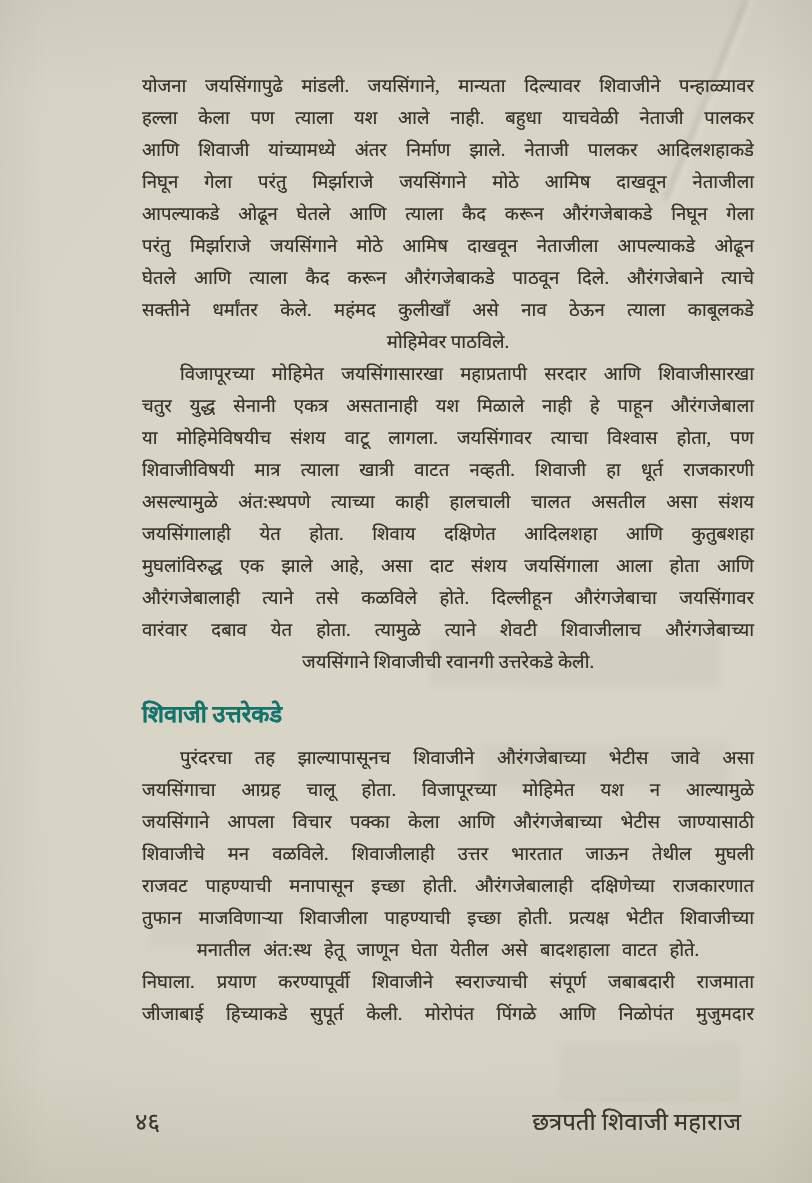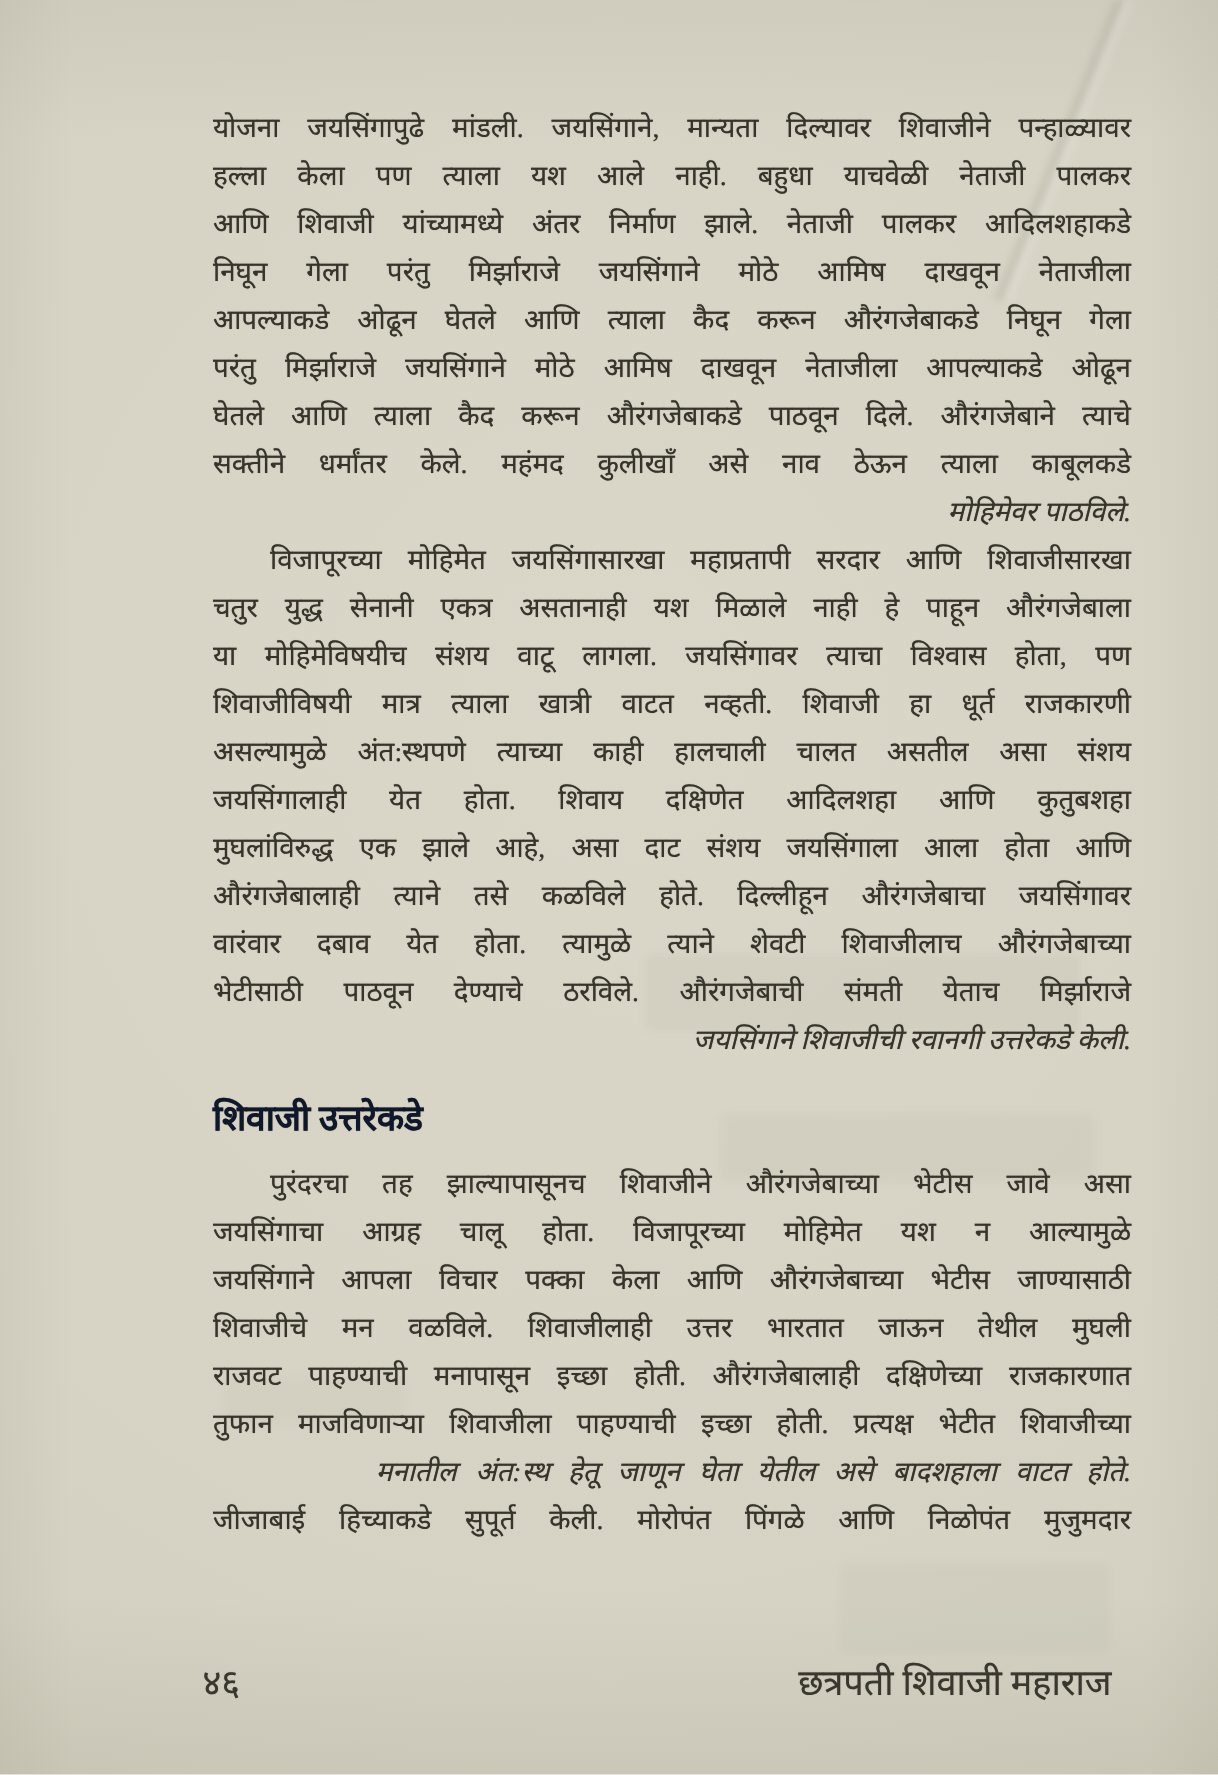--- a/index.html
+++ b/index.html
@@ -44,36 +44,35 @@
   }
   .para { margin: 0; padding: 0; }
   .line {
     height: 32px; line-height: 32px;
     text-align: justify;
     -moz-text-align-last: justify;
     text-align-last: justify;
   }
   .line.indent { padding-left: 38px; }
   .line.last {
-    text-align: right;
+    text-align: center;
     -moz-text-align-last: auto;
     text-align-last: auto;
-    font-style: italic;
   }
   .line.spread { word-spacing: 0.42em; }
 
   .heading {
     height: 36px; line-height: 36px;
     margin: 18px 0 10px 0;
     font-weight: bold;
     font-size: 23.5px;
     text-align: left;
     -moz-text-align-last: auto;
     text-align-last: auto;
-    color: #0f172a;
+    color: #0f766e;
   }
 
   .footer {
     position: absolute;
     left: 129px; top: 1104px; width: 612px;
     display: flex; justify-content: space-between; align-items: baseline;
     color: #3a372f;
     font-size: 24px;
     text-shadow: 0 0 0.5px rgba(55,52,44,0.6);
   }
@@ -106,37 +105,37 @@
   <div class="para">
     <div class="line indent">विजापूरच्या मोहिमेत जयसिंगासारखा महाप्रतापी सरदार आणि शिवाजीसारखा</div>
     <div class="line">चतुर युद्ध सेनानी एकत्र असतानाही यश मिळाले नाही हे पाहून औरंगजेबाला</div>
     <div class="line">या मोहिमेविषयीच संशय वाटू लागला. जयसिंगावर त्याचा विश्वास होता, पण</div>
     <div class="line">शिवाजीविषयी मात्र त्याला खात्री वाटत नव्हती. शिवाजी हा धूर्त राजकारणी</div>
     <div class="line">असल्यामुळे अंत:स्थपणे त्याच्या काही हालचाली चालत असतील असा संशय</div>
     <div class="line">जयसिंगालाही येत होता. शिवाय दक्षिणेत आदिलशहा आणि कुतुबशहा</div>
     <div class="line">मुघलांविरुद्ध एक झाले आहे, असा दाट संशय जयसिंगाला आला होता आणि</div>
     <div class="line">औरंगजेबालाही त्याने तसे कळविले होते. दिल्लीहून औरंगजेबाचा जयसिंगावर</div>
     <div class="line">वारंवार दबाव येत होता. त्यामुळे त्याने शेवटी शिवाजीलाच औरंगजेबाच्या</div>
-    <div class="line">भेटीसाठी पाठवून देण्याचे ठरविले. औरंगजेबाची संमती येताच मिर्झाराजे</div>
     <div class="line last">जयसिंगाने शिवाजीची रवानगी उत्तरेकडे केली.</div>
   </div>
 
   <div class="heading">शिवाजी उत्तरेकडे</div>
 
   <div class="para">
     <div class="line indent">पुरंदरचा तह झाल्यापासूनच शिवाजीने औरंगजेबाच्या भेटीस जावे असा</div>
     <div class="line">जयसिंगाचा आग्रह चालू होता. विजापूरच्या मोहिमेत यश न आल्यामुळे</div>
     <div class="line">जयसिंगाने आपला विचार पक्का केला आणि औरंगजेबाच्या भेटीस जाण्यासाठी</div>
     <div class="line">शिवाजीचे मन वळविले. शिवाजीलाही उत्तर भारतात जाऊन तेथील मुघली</div>
     <div class="line">राजवट पाहण्याची मनापासून इच्छा होती. औरंगजेबालाही दक्षिणेच्या राजकारणात</div>
     <div class="line">तुफान माजविणाऱ्या शिवाजीला पाहण्याची इच्छा होती. प्रत्यक्ष भेटीत शिवाजीच्या</div>
     <div class="line last spread">मनातील अंत:स्थ हेतू जाणून घेता येतील असे बादशहाला वाटत होते.</div>
   </div>
 
   <div class="para">
+    <div class="line">निघाला. प्रयाण करण्यापूर्वी शिवाजीने स्वराज्याची संपूर्ण जबाबदारी राजमाता</div>
     <div class="line">जीजाबाई हिच्याकडे सुपूर्त केली. मोरोपंत पिंगळे आणि निळोपंत मुजुमदार</div>
   </div>
 
 </div>
 
 <div class="footer">
   <span class="pageno">४६</span>
   <span class="running-title">छत्रपती शिवाजी महाराज</span>
 </div>
 

